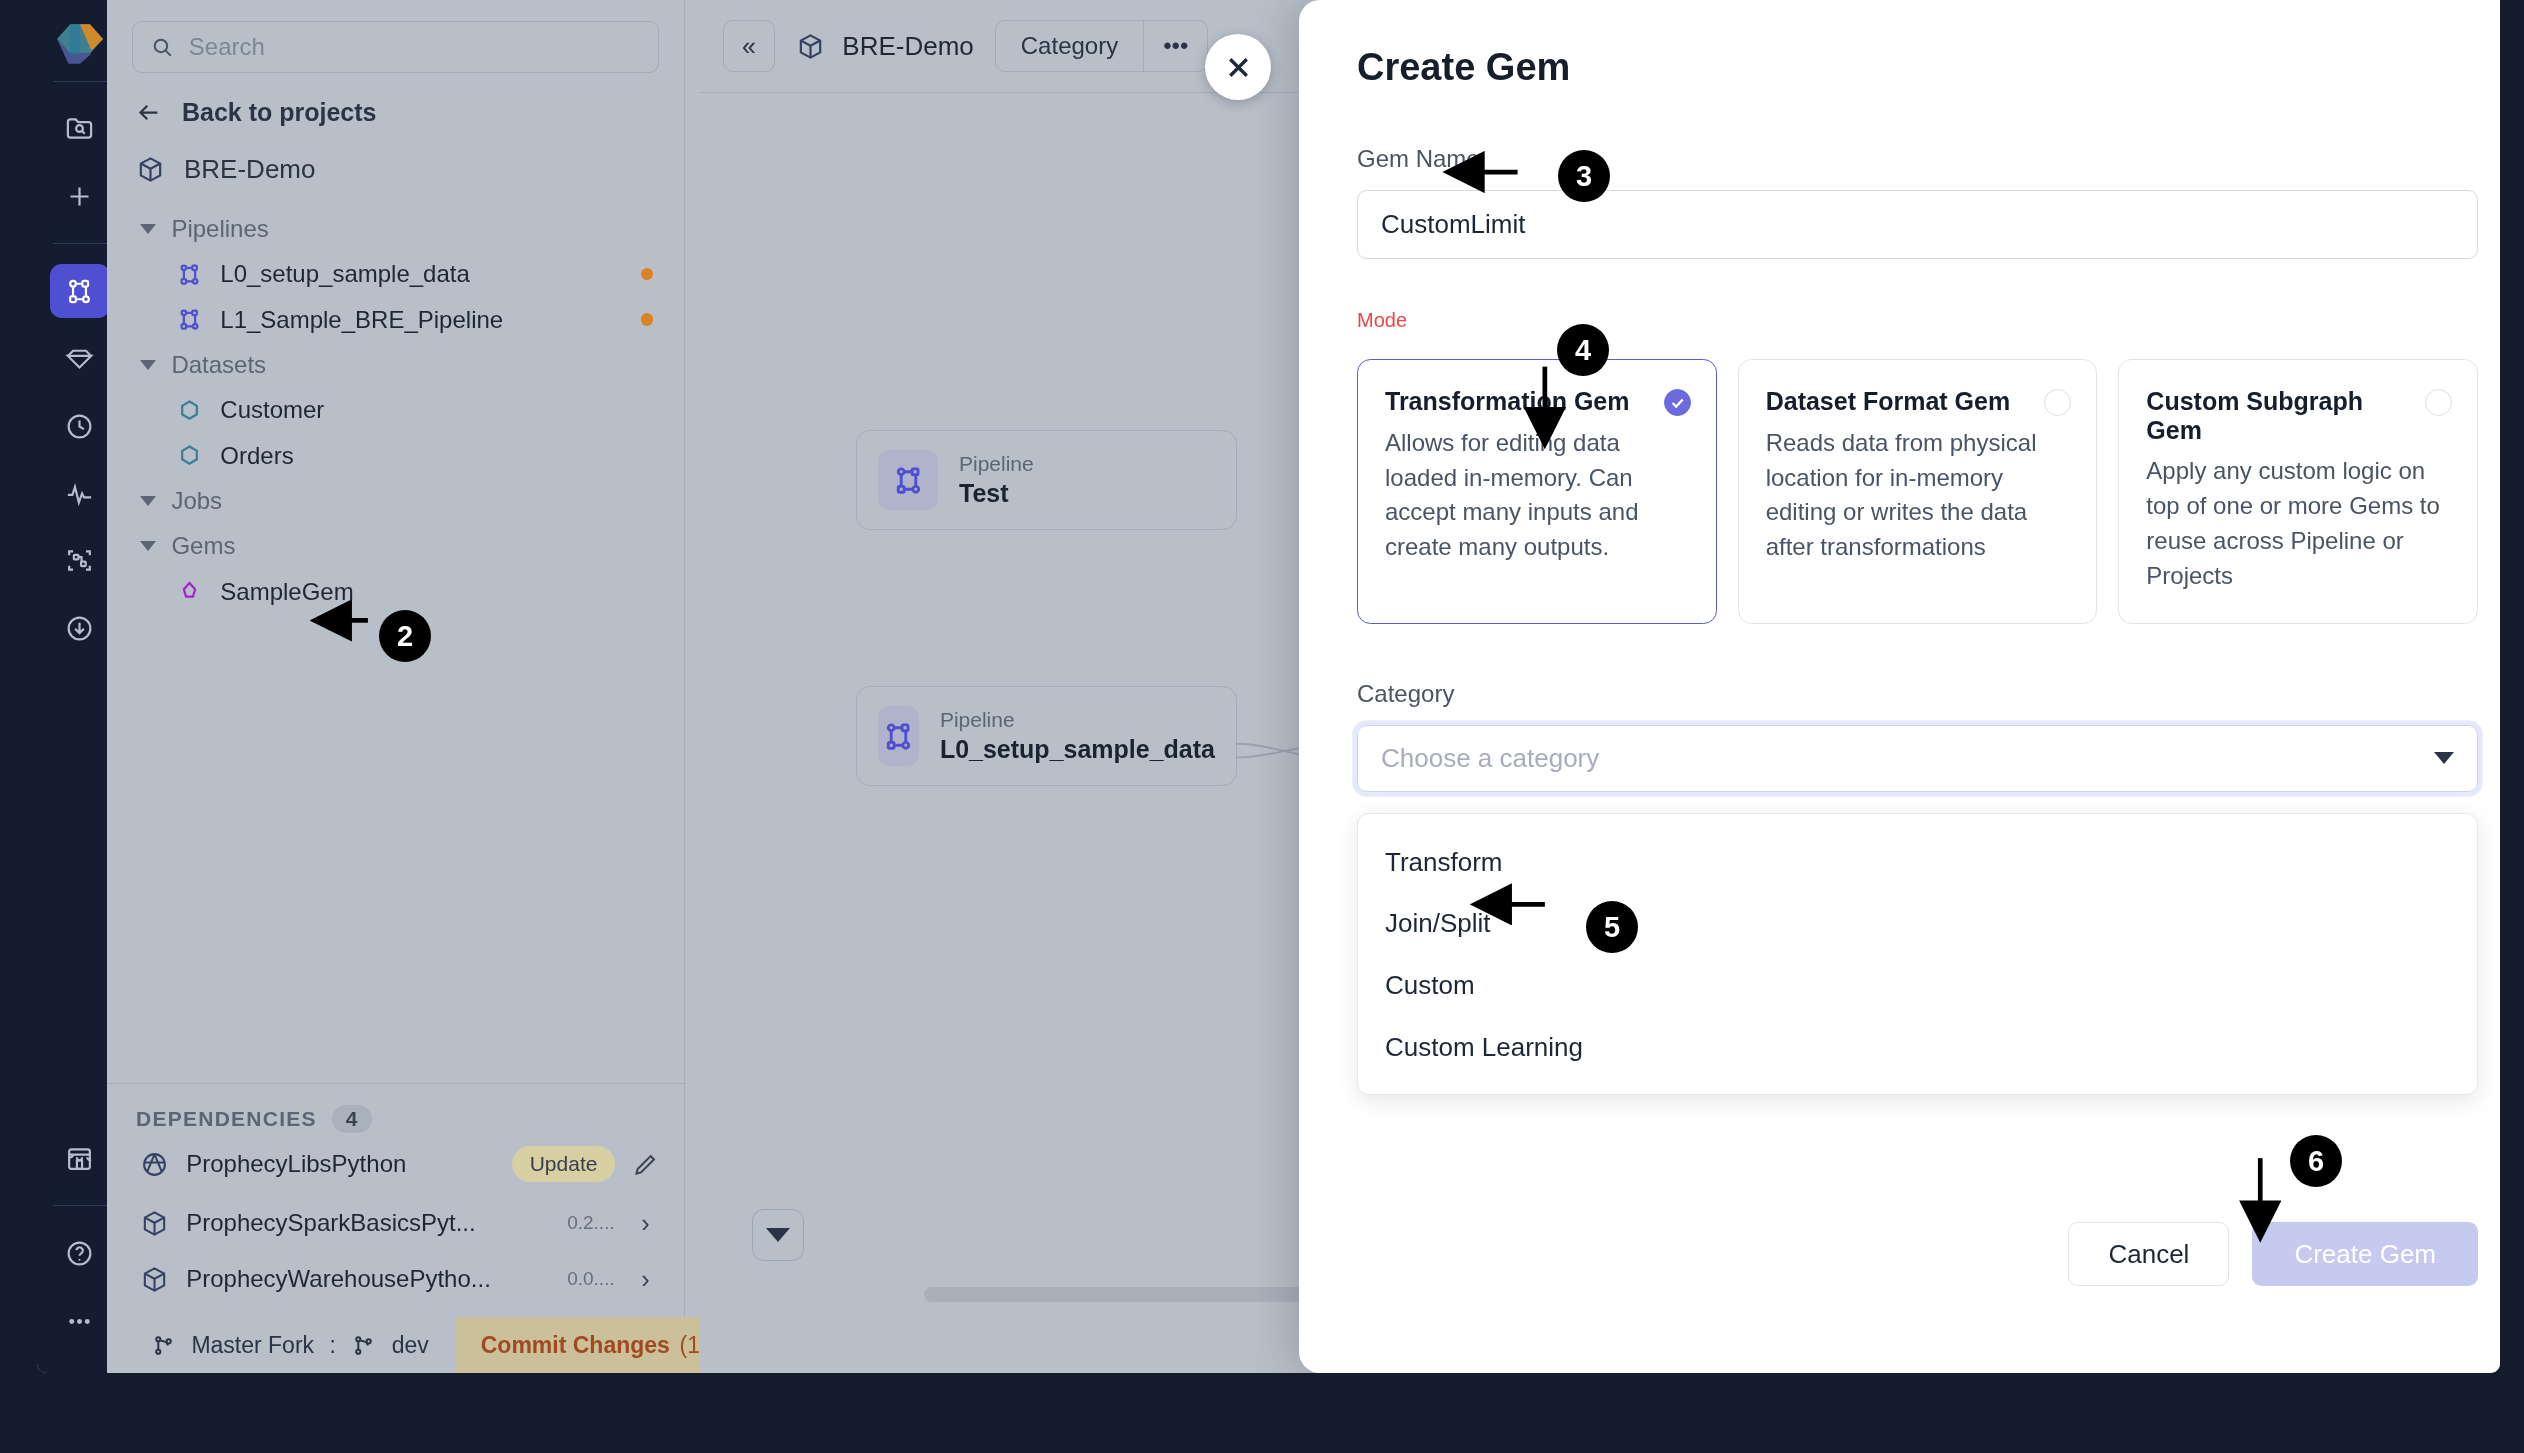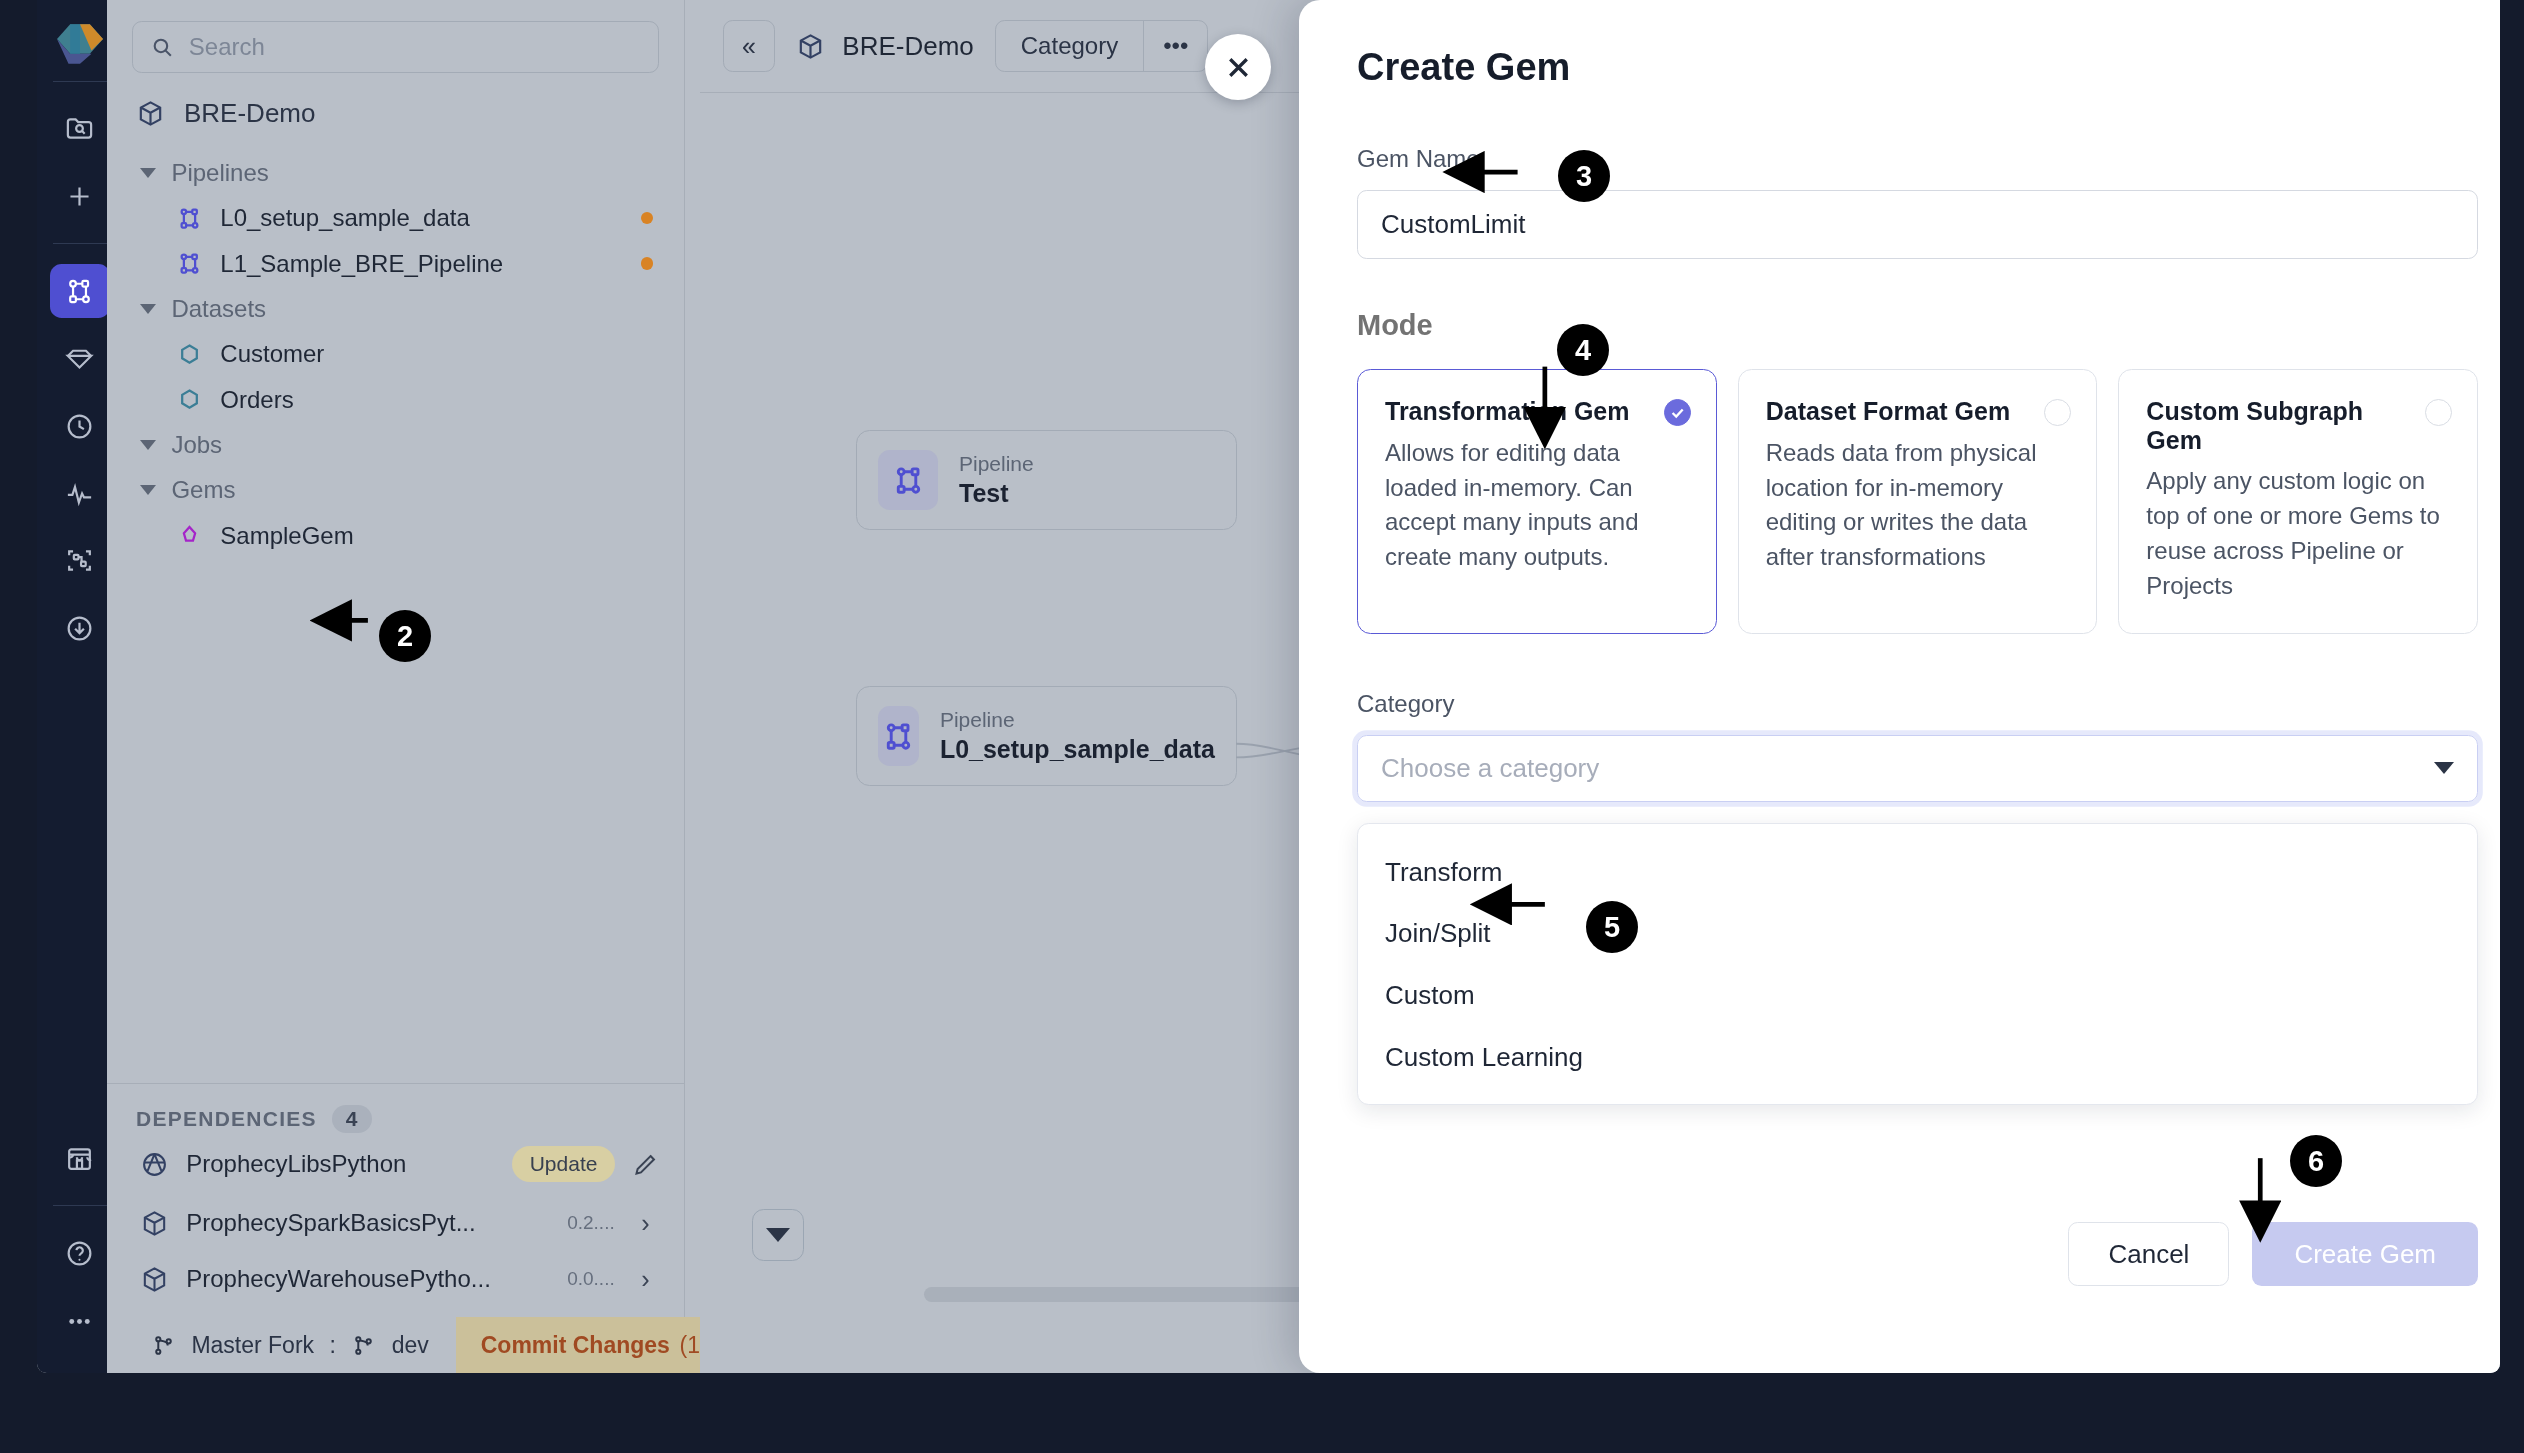--- a/index.html
+++ b/index.html
@@ -159,21 +159,21 @@
     color: #1f2736; z-index: 40;
   }
   .close-fab svg { width: 33px; height: 33px; }
   .m-title { font-size: 38px; font-weight: 700; color: #161d2b; padding-top: 46px; }
   .m-label { font-size: 24px; color: #4b5464; margin-top: 56px; }
   .m-input {
     margin-top: 17.3px; height: 69px; border: 1px solid #d5d9e1; border-radius: 9.6px;
     display: flex; align-items: center; padding: 0 23px;
     font-size: 26px; color: #1f2736;
   }
-  .m-sub { font-size: 29px; color: #737373; margin-top: 50px; font-weight: 700; }
+  .m-sub { font-size: 20px; color: #ef4444; margin-top: 50px; font-weight: 400; }
   .modes { display: flex; gap: 21px; margin-top: 27px; }
   .mode-card {
     flex: 1; border: 1px solid #dfe3ea; border-radius: 13.5px;
     padding: 27px 25px 29px 27px; position: relative; min-height: 247px;
   }
   .mode-card.sel { border: 1.9px solid #5a5ad6; }
   .mode-head { display: flex; align-items: flex-start; justify-content: space-between; gap: 9.6px; }
   .mode-name { font-size: 25px; font-weight: 700; color: #161d2b; line-height: 1.15; }
   .mode-desc { font-size: 24px; color: #4b5464; line-height: 1.45; margin-top: 9.6px; }
   .radio { width: 27px; height: 27px; border-radius: 50%; border: 1.9px solid #d9dde4;
@@ -312,20 +312,26 @@
     <div class="search-wrap">
       <div class="search-box">
         <svg viewBox="0 0 24 24" fill="none" stroke="currentColor" stroke-width="2">
           <circle cx="10.5" cy="10.5" r="6"></circle>
               <path d="M15 15l5 5"></path>
         </svg>
         <span class="ph">Search</span>
       </div>
     </div>
 
+    <div class="back-row">
+      <svg viewBox="0 0 24 24" fill="none" stroke="currentColor" stroke-width="2">
+        <path d="M19 12H5M10 6l-6 6 6 6"></path>
+      </svg>
+      <span>Back to projects</span>
+    </div>
 
     <div class="proj-row">
       <svg viewBox="0 0 24 24" fill="none" stroke="currentColor" stroke-width="1.8">
         <path d="M12 2.8l8 4.3v9.8l-8 4.3-8-4.3V7.1z"></path>
             <path d="M4 7.1l8 4.3 8-4.3M12 11.4V21.2"></path>
       </svg>
       <span>BRE-Demo</span>
     </div>
 
     <div class="tree">

